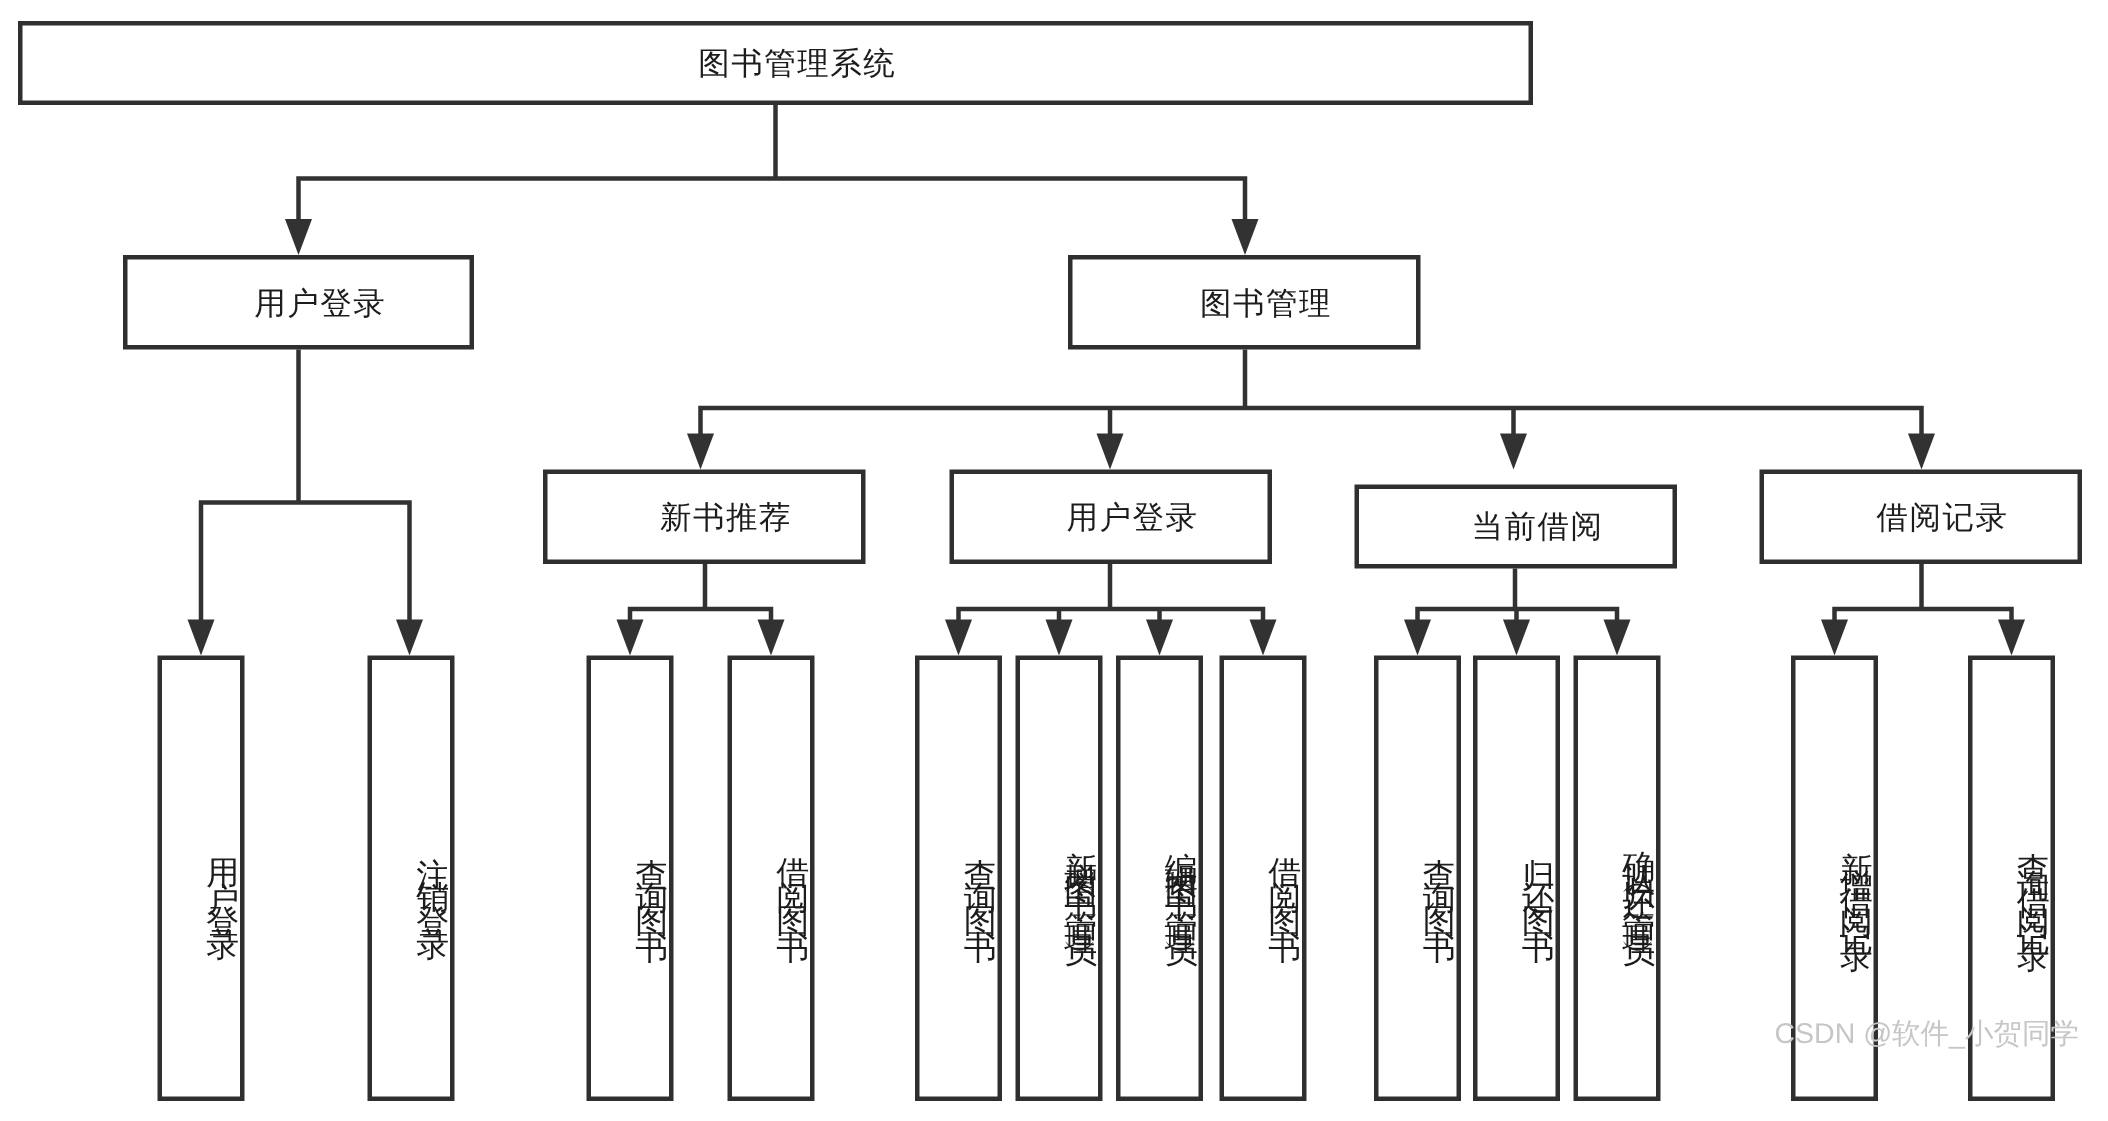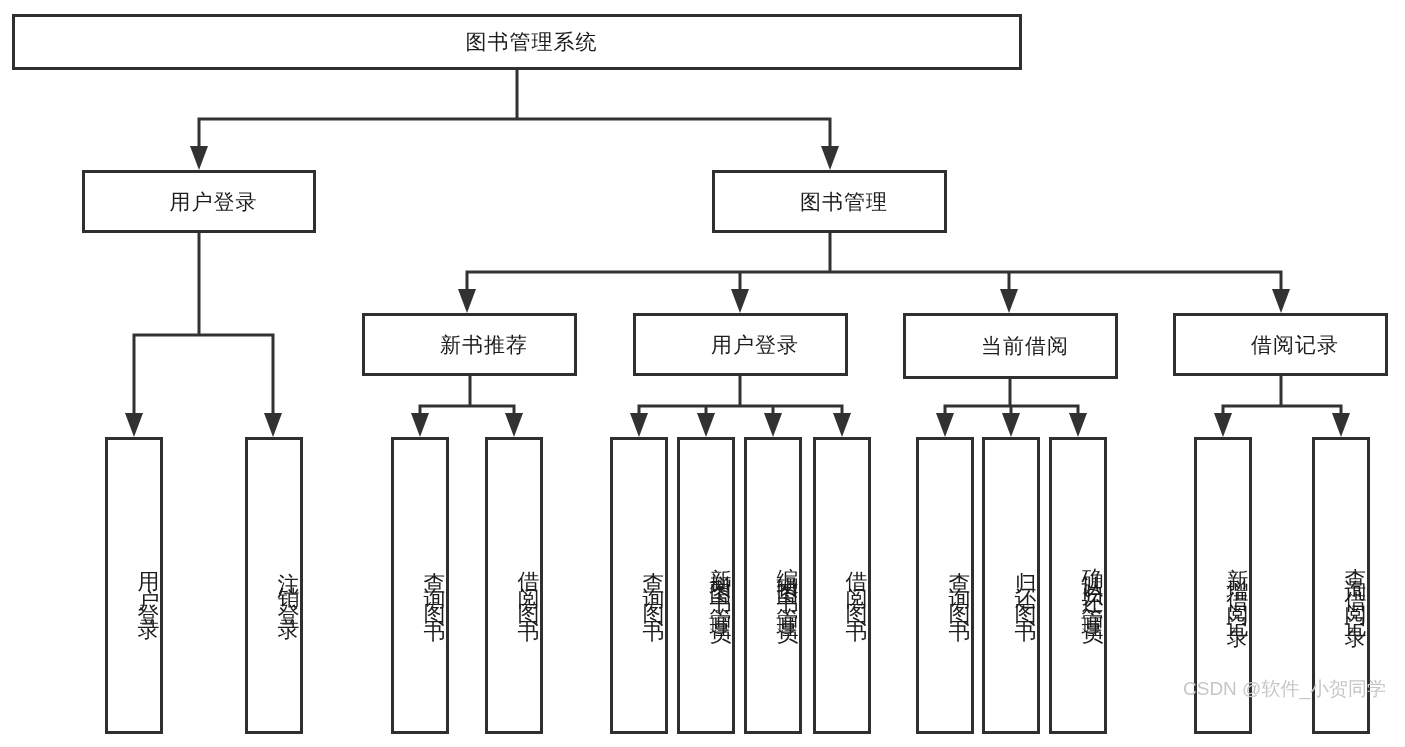--- a/index.html
+++ b/index.html
@@ -127,21 +127,21 @@
   <div class="box" style="left:712px;top:170px;width:235px;height:63px">
     <span class="h-label">图书管理</span>
   </div>
 
   <div class="box" style="left:362px;top:313px;width:215px;height:63px">
     <span class="h-label">新书推荐</span>
   </div>
   <div class="box" style="left:633px;top:313px;width:215px;height:63px">
     <span class="h-label">用户登录</span>
   </div>
-  <div class="box" style="left:903px;top:313px;width:215px;height:66px">
+  <div class="box" style="left:903px;top:323px;width:215px;height:56px">
     <span class="h-label">当前借阅</span>
   </div>
   <div class="box" style="left:1173px;top:313px;width:215px;height:63px">
     <span class="h-label">借阅记录</span>
   </div>
 
   <div class="box leaf" style="left:105px">
     <span class="v-label" style="letter-spacing: 16px;">用户登录</span>
   </div>
   <div class="box leaf" style="left:245px">

